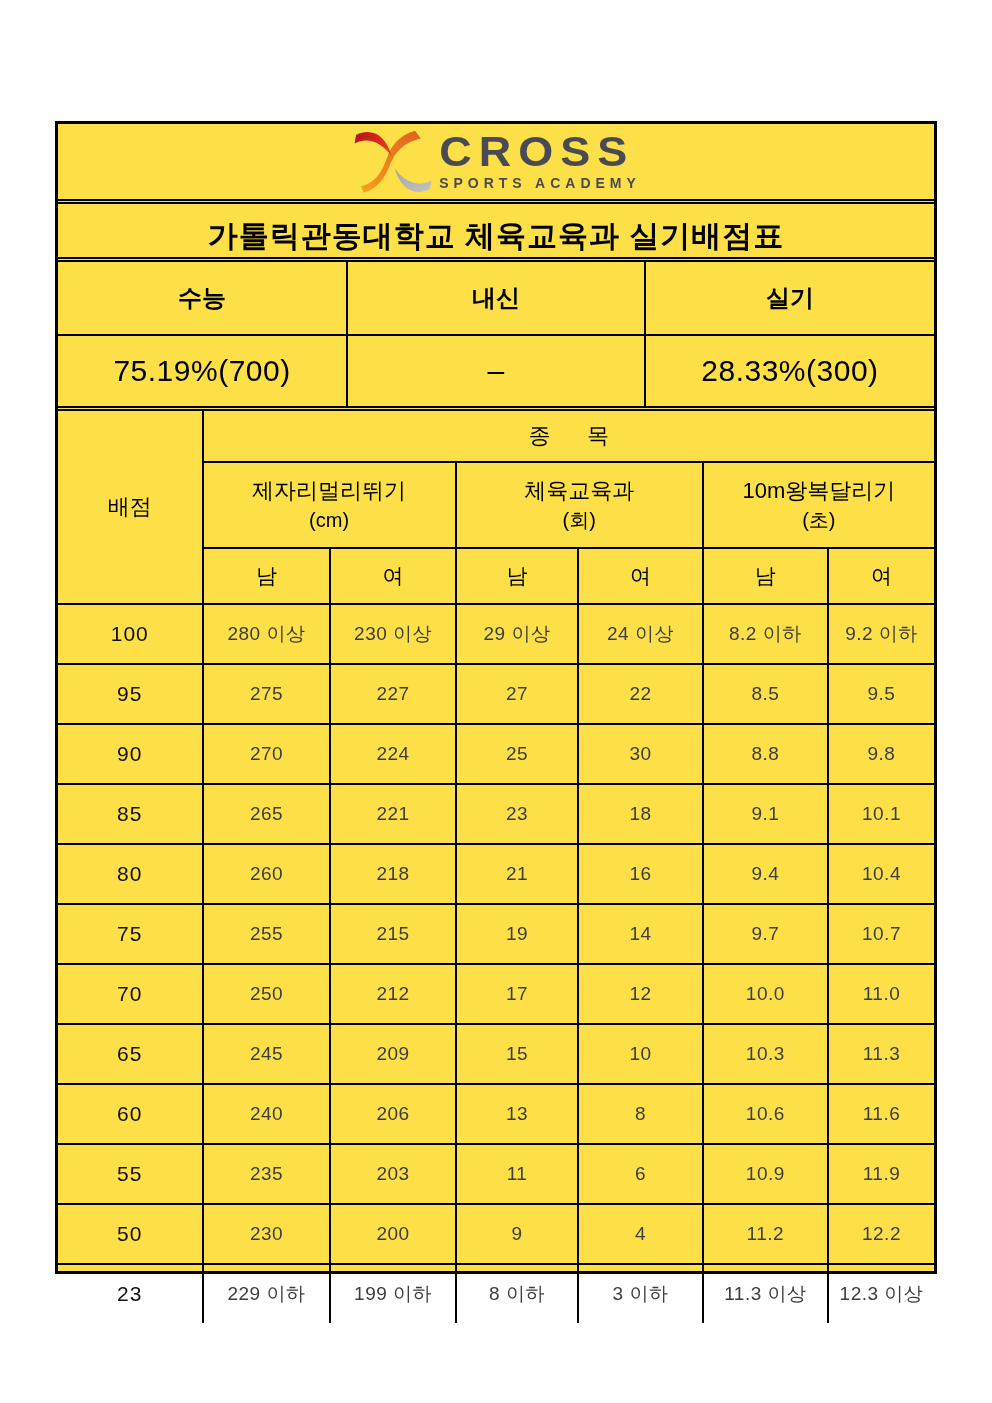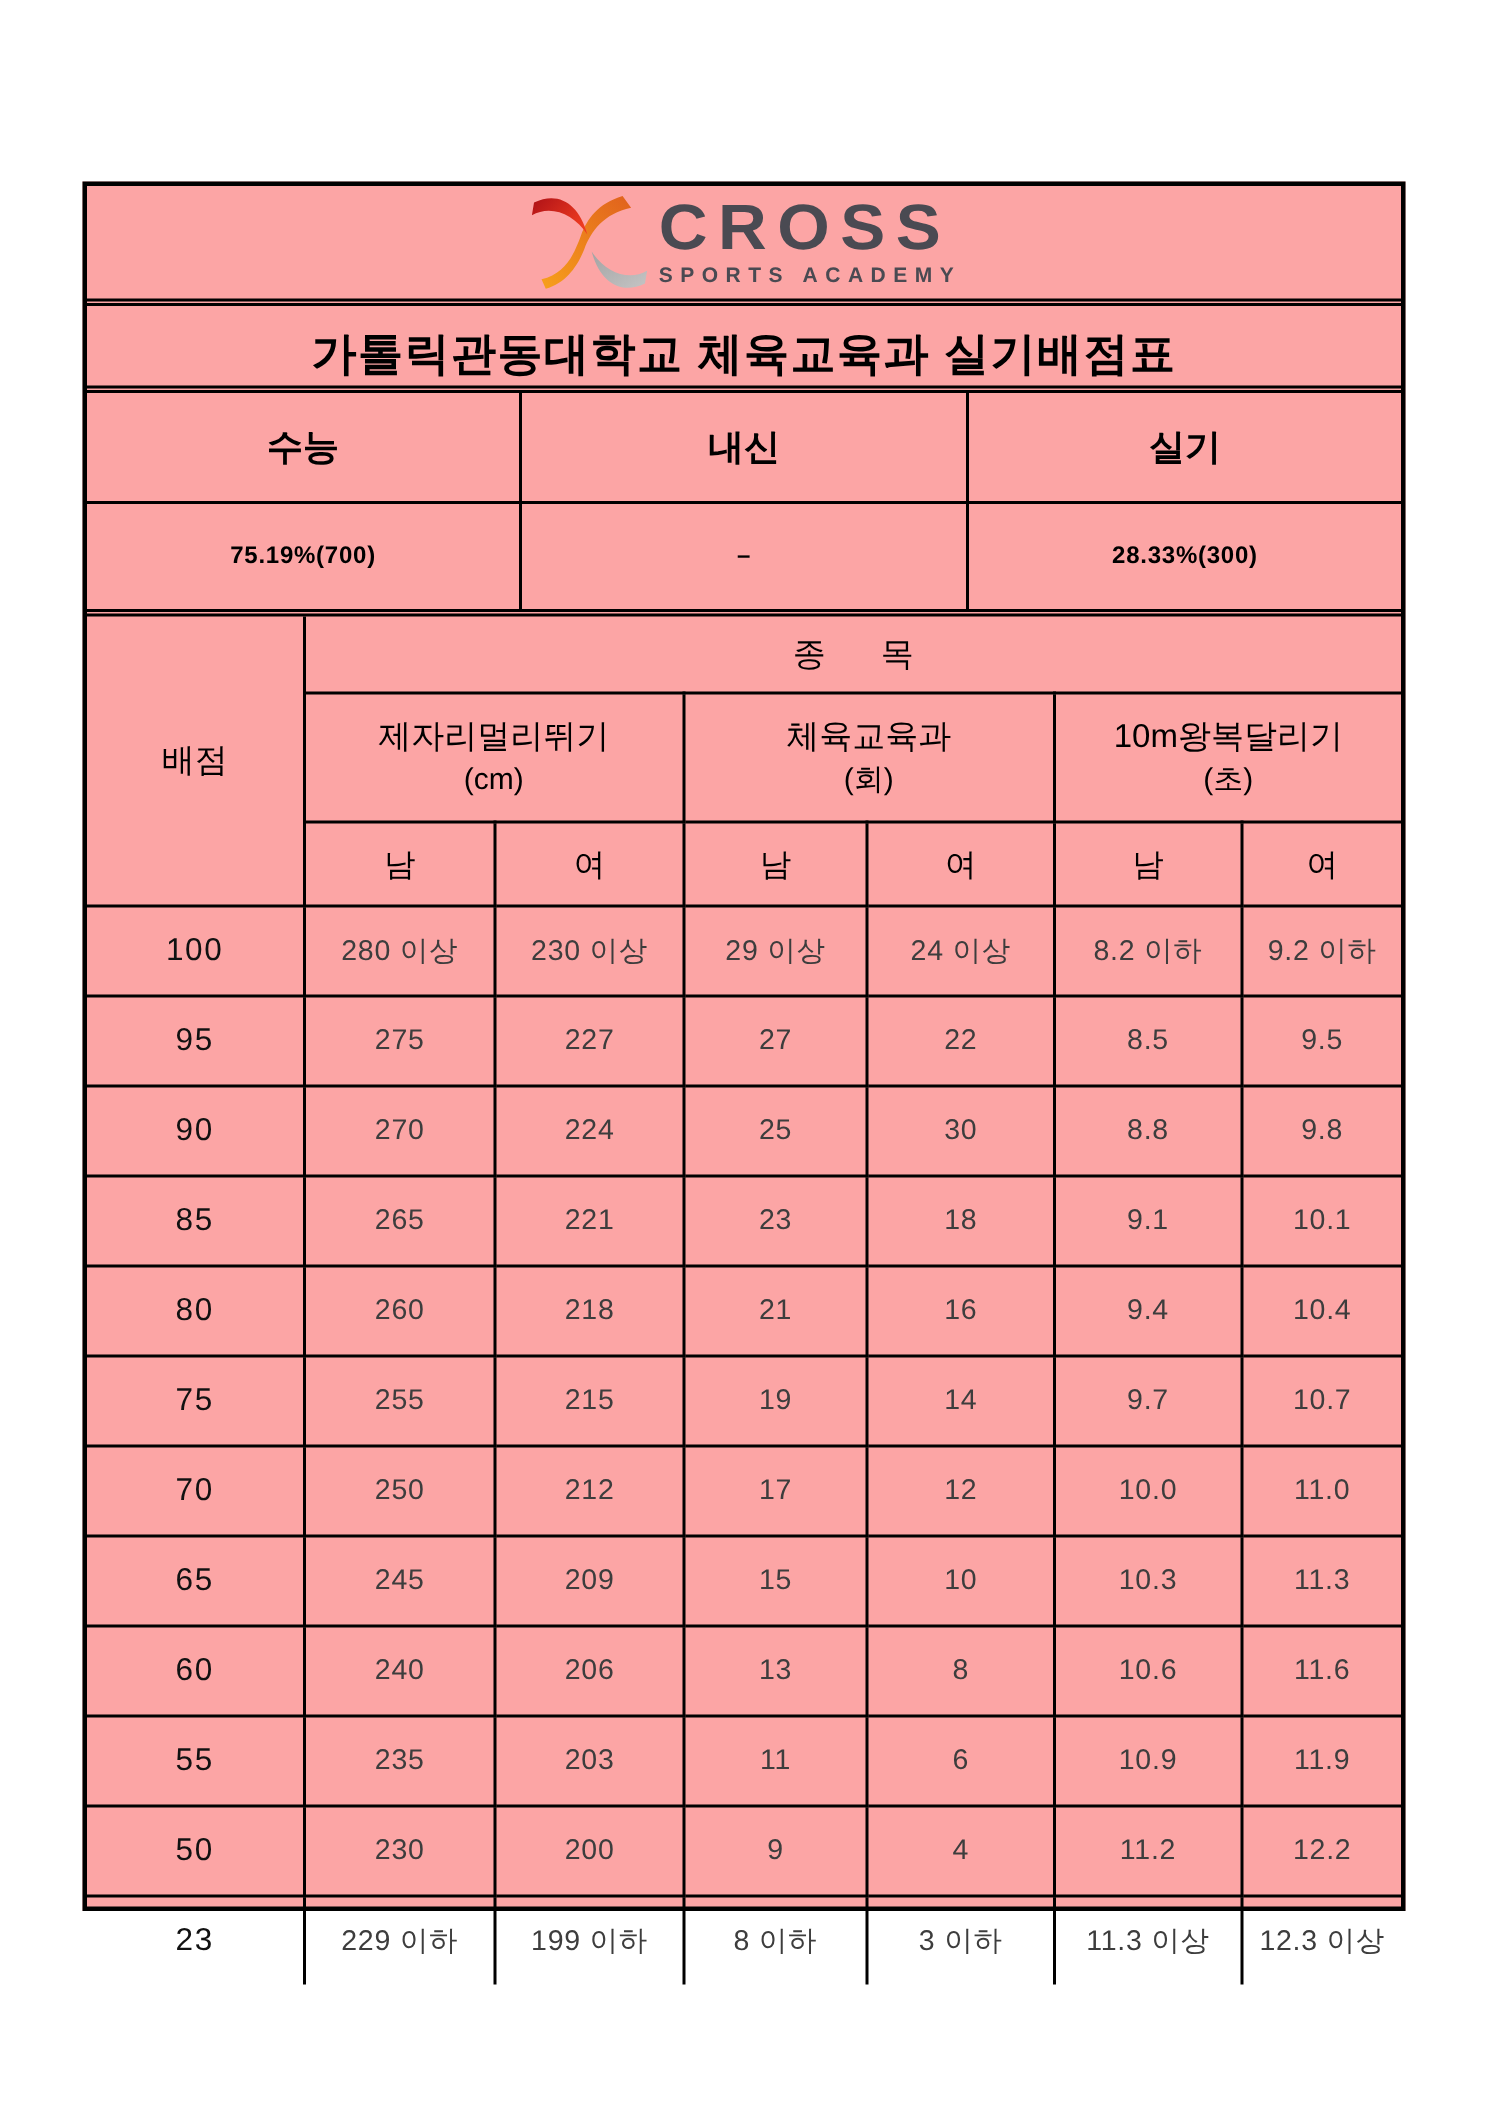--- a/index.html
+++ b/index.html
@@ -4,21 +4,21 @@
 <style>
   html,body { margin:0; padding:0; background:#ffffff; }
   body {
     width:992px; height:1403px; position:relative;
     font-family:"Liberation Sans","DejaVu Sans",sans-serif;
     color:#000;
   }
   .frame {
     position:absolute; left:55px; top:121px; width:882px; height:1153px;
     border:3px solid #000; box-sizing:border-box;
-    display:flex; flex-direction:column; background:#fca5a5;
+    display:flex; flex-direction:column; background:#fde047;
   }
   
   .logo-row {
     height:75px; flex:0 0 75px; border-bottom:5px double #000;
     display:flex; align-items:center; justify-content:center;
   }
   .logo { display:flex; align-items:center; }
   .logo svg { width:84px; height:64px; margin-right:4px; }
   .logo-text { display:flex; flex-direction:column; align-items:flex-start; }
   .brand {
@@ -34,21 +34,21 @@
     height:53px; flex:0 0 53px; border-bottom:5px double #000;
     display:flex; align-items:flex-end; justify-content:center;
   }
   .title-row h1 { margin:0; font-size:30px; font-weight:bold; letter-spacing:1px; }
   
   .ratio-section { border-bottom:5px double #000; flex:0 0 auto; }
   .ratio-table { width:100%; border-collapse:collapse; table-layout:fixed; }
   .ratio-table td { text-align:center; vertical-align:middle; padding:12px; }
   .ratio-table td + td { border-left:2px solid #000; }
   .ratio-head td { height:48px; font-size:24px; font-weight:bold; border-bottom:2px solid #000; }
-  .ratio-vals td { height:46px; font-size:16px; font-weight:700; letter-spacing:0.5px;border-radius:10px; }
+  .ratio-vals td { height:46px; font-size:30px; font-weight:400; letter-spacing:0.5px;border-radius:10px; }
   
   .score-table { width:100%; border-collapse:collapse; table-layout:fixed; }
   .score-table td {
     border:2px solid #000; text-align:center; vertical-align:middle; padding:0;
   }
   .score-table tr td:first-child { border-left:none; }
   .score-table tr td:last-child { border-right:none; }
   .score-table tr:first-child td { border-top:none;border-radius:20px; }
   .score-table tbody tr:last-child td { border-bottom:none; }
   .group-cell { height:50px; font-size:22px; font-weight:500; white-space:pre; }

